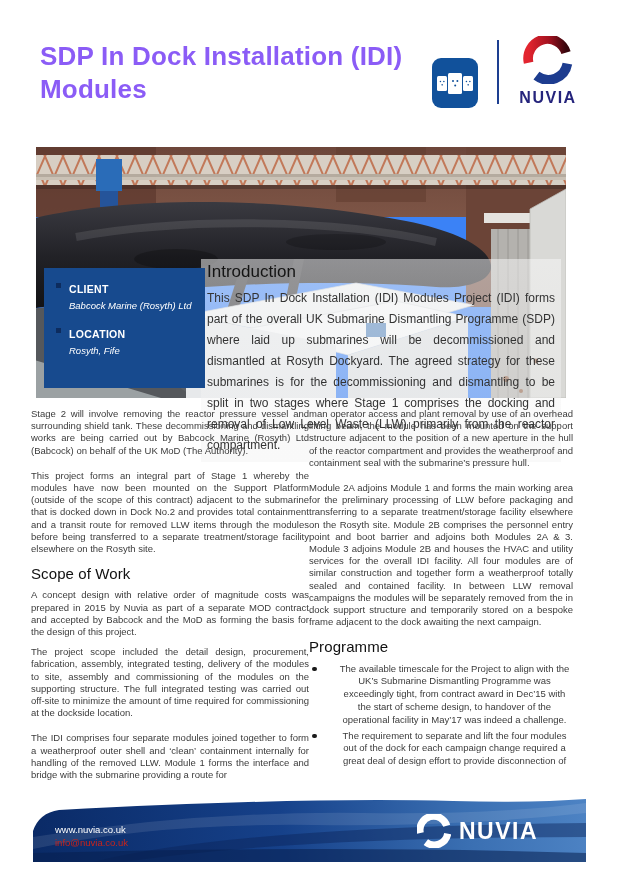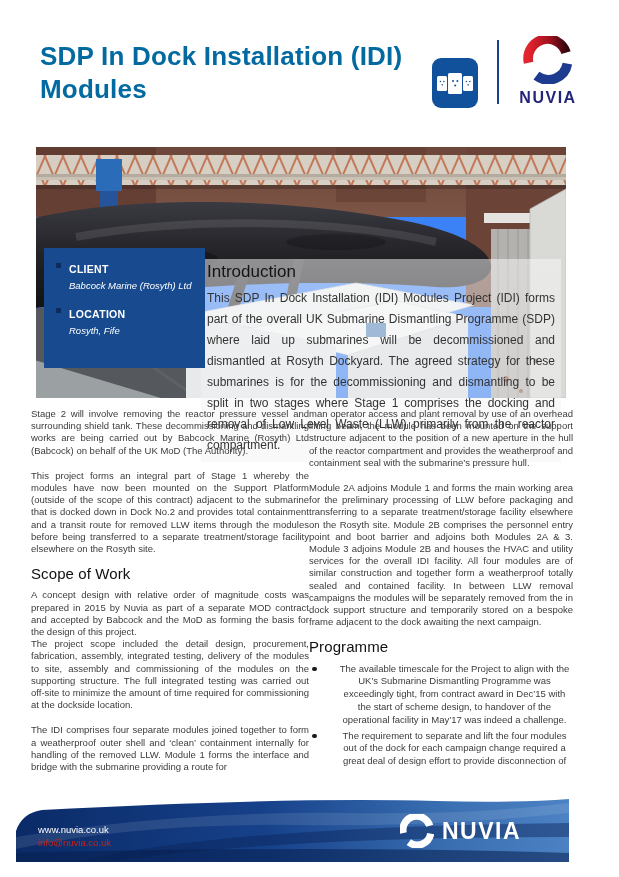--- a/index.html
+++ b/index.html
@@ -5,21 +5,21 @@
   * { margin:0; padding:0; box-sizing:border-box; }
   html,body { background:#ffffff; }
   .page {
     position:relative; width:619px; height:877px; background:#fff;
     font-family:"Liberation Sans", sans-serif; overflow:hidden; margin:0 auto;
   }
 
   
   .page-title {
     position:absolute; left:40px; top:40px; width:420px;
-    font-size:26px; font-weight:bold; line-height:33px; color:#0369a1;
+    font-size:26px; font-weight:bold; line-height:33px; color:#8b5cf6;
     letter-spacing:0.2px;
   }
   .header-badge {
     position:absolute; left:432px; top:58px; width:46px; height:50px;
     background:#11519b; border-radius:9px;
     display:flex; align-items:center; justify-content:center;
   }
   .pkg { background:#fff; border-radius:1.5px; display:flex; align-items:center; justify-content:center; }
   .pkg-small { width:10px; height:15px; }
   .pkg-big   { width:14px; height:21px; margin:0 1px; z-index:2; }
@@ -46,21 +46,21 @@
     background:linear-gradient(rgba(248,248,248,0.52), rgba(240,240,240,0.40));
     padding:3px 6px 6px 6px;
   }
   .intro-heading { font-size:17px; font-weight:400; color:#141414; margin-bottom:6px; }
   .intro-body {
     font-size:12px; line-height:21px; color:#333; text-align:justify;
   }
 
   
   .info-panel {
-    position:absolute; left:44px; top:248px; width:161px; height:120px;
+    position:absolute; left:44px; top:268px; width:161px; height:120px;
     background:#174a8e; color:#fff; padding:11px 10px 10px 12px; z-index:3;
   }
   .info-row { position:relative; padding-left:13px; margin-bottom:3px; }
   .sq-bullet { position:absolute; left:0; top:4px; width:5px; height:5px; background:#0d2c5e; }
   .info-label { font-size:10.5px; font-weight:bold; letter-spacing:0.3px; }
   .info-value { font-size:9.5px; padding-left:13px; margin-bottom:12px; line-height:12px;font-style:italic; }
 
   
   .columns { position:absolute; left:31px; top:408px; width:561px; display:flex; }
   .col { font-size:9.5px; line-height:12.2px; color:#3b3b3b; text-align:justify; }
@@ -71,21 +71,21 @@
     font-size:15px; font-weight:400; color:#101010; text-align:left;
     margin:6px 0 9px 0; letter-spacing:0.1px;
   }
   ul.challenges { list-style:none; text-align:center; }
   ul.challenges li { position:relative; padding-left:27px; margin-bottom:3px; line-height:12.8px; }
   ul.challenges li .dot {
     position:absolute; left:3px; top:4px; width:4.5px; height:4.5px; border-radius:50%; background:#1a1a1a;
   }
 
   
-  .footer-band { position:absolute; left:16px; top:797px; width:553px; height:65px; }
+  .footer-band { position:absolute; left:33px; top:797px; width:553px; height:65px; }
   .footer-band > svg { position:absolute; left:0; top:0; }
   .footer-links { position:absolute; left:22px; top:26px; line-height:13px; }
   .footer-website { font-size:9.5px; color:#ffffff; display:block; text-decoration:none; }
   .footer-email   { font-size:9.5px; color:#c9241b; display:block; text-decoration:none; }
   .footer-logo { position:absolute; left:384px; top:17px; display:flex; align-items:center; }
   .footer-wordmark {
     font-size:23px; font-weight:bold; color:#ffffff; letter-spacing:1.5px; margin-left:8px;
   }
 </style>
 </head>
@@ -199,21 +199,21 @@
       <span class="info-label">LOCATION</span>
     </div>
     <div class="info-value">Rosyth, Fife</div>
   </div>
 
   <div class="columns">
     <div class="col col-left">
       <p>Stage 2 will involve removing the reactor pressure vessel and surrounding shield tank.  These decommissioning and dismantling works are being carried out by Babcock Marine (Rosyth) Ltd (Babcock) on behalf of the UK MoD (The Authority).</p>
       <p>This project forms an integral part of Stage 1 whereby the modules have now been mounted on the Support Platform (outside of the scope of this contract) adjacent to the submarine that is docked down in Dock No.2 and provides total containment and a transit route for removed LLW items through the modules before being transferred to a separate treatment/storage facility elsewhere on the Rosyth site.</p>
       <div class="section-heading">Scope of Work</div>
-      <p style="margin-bottom:0">A concept design with relative order of magnitude costs was prepared in 2015 by Nuvia as part of a separate MOD contract and accepted by Babcock and the MoD as forming the basis for the design of this project.</p>
+      <p style="margin-bottom:8px">A concept design with relative order of magnitude costs was prepared in 2015 by Nuvia as part of a separate MOD contract and accepted by Babcock and the MoD as forming the basis for the design of this project.</p>
       <p>The project scope included the detail design, procurement, fabrication, assembly, integrated testing, delivery of the modules to site, assembly and commissioning of the modules on the supporting structure. The full integrated testing was carried out off-site to minimize the amount of time required for commissioning at the dockside location.</p>
       <p>The IDI comprises four separate modules joined together to form a weatherproof outer shell and ‘clean’ containment internally for handling of the removed LLW.  Module 1 forms the interface and bridge with the submarine providing a route for</p>
     </div>
     <div class="col col-right">
       <p>man operator access and plant removal by use of an overhead lifting beam, the module has been mounted on the support structure adjacent to the position of a new aperture in the hull of the reactor compartment and provides the weatherproof and containment seal with the submarine’s pressure hull.</p>
       <p>Module 2A adjoins Module 1 and forms the main working area for the preliminary processing of LLW before packaging and transferring to a separate treatment/storage facility elsewhere on the Rosyth site.  Module 2B comprises the personnel entry point and boot barrier and adjoins both Modules 2A &amp; 3.  Module 3 adjoins Module 2B and houses the HVAC and utility services for the overall IDI facility.  All four modules are of similar construction and together form a weatherproof totally sealed and contained facility.  In between LLW removal campaigns the modules will be separately removed from the in dock support structure and temporarily stored on a bespoke frame adjacent to the dock awaiting the next campaign.</p>
       <div class="section-heading">Programme</div>
       <ul class="challenges">
         <li>
           <span class="dot"></span>

